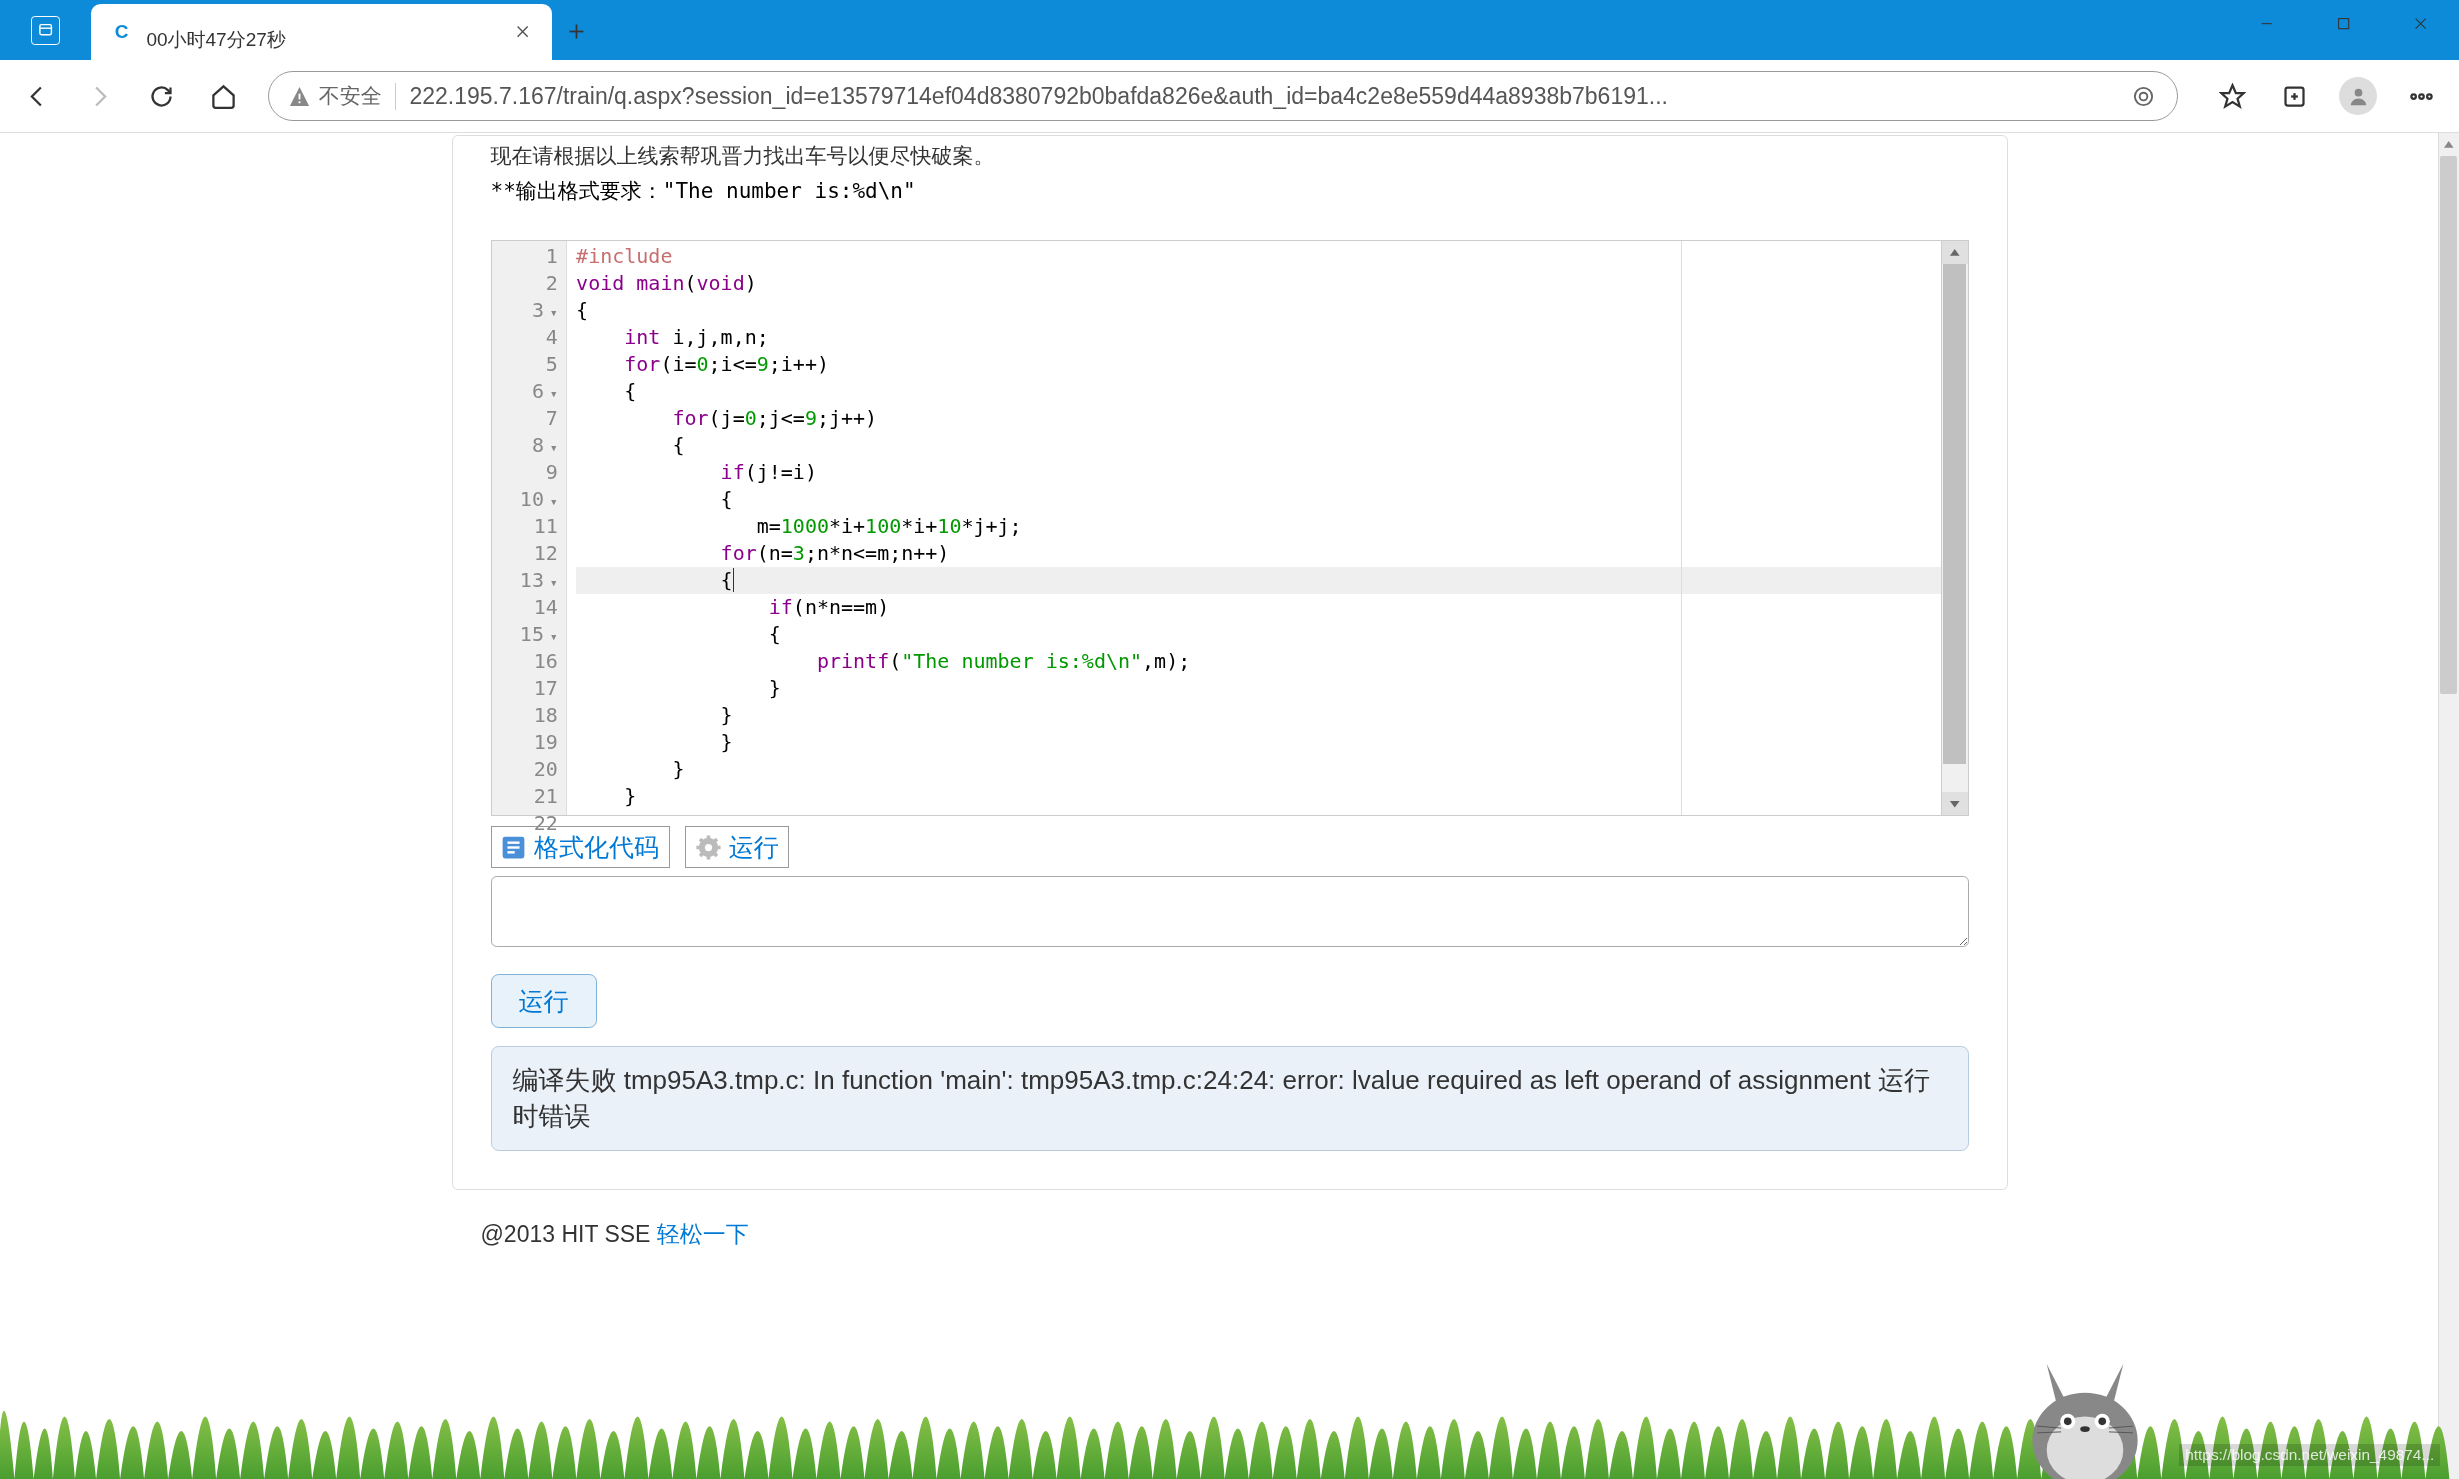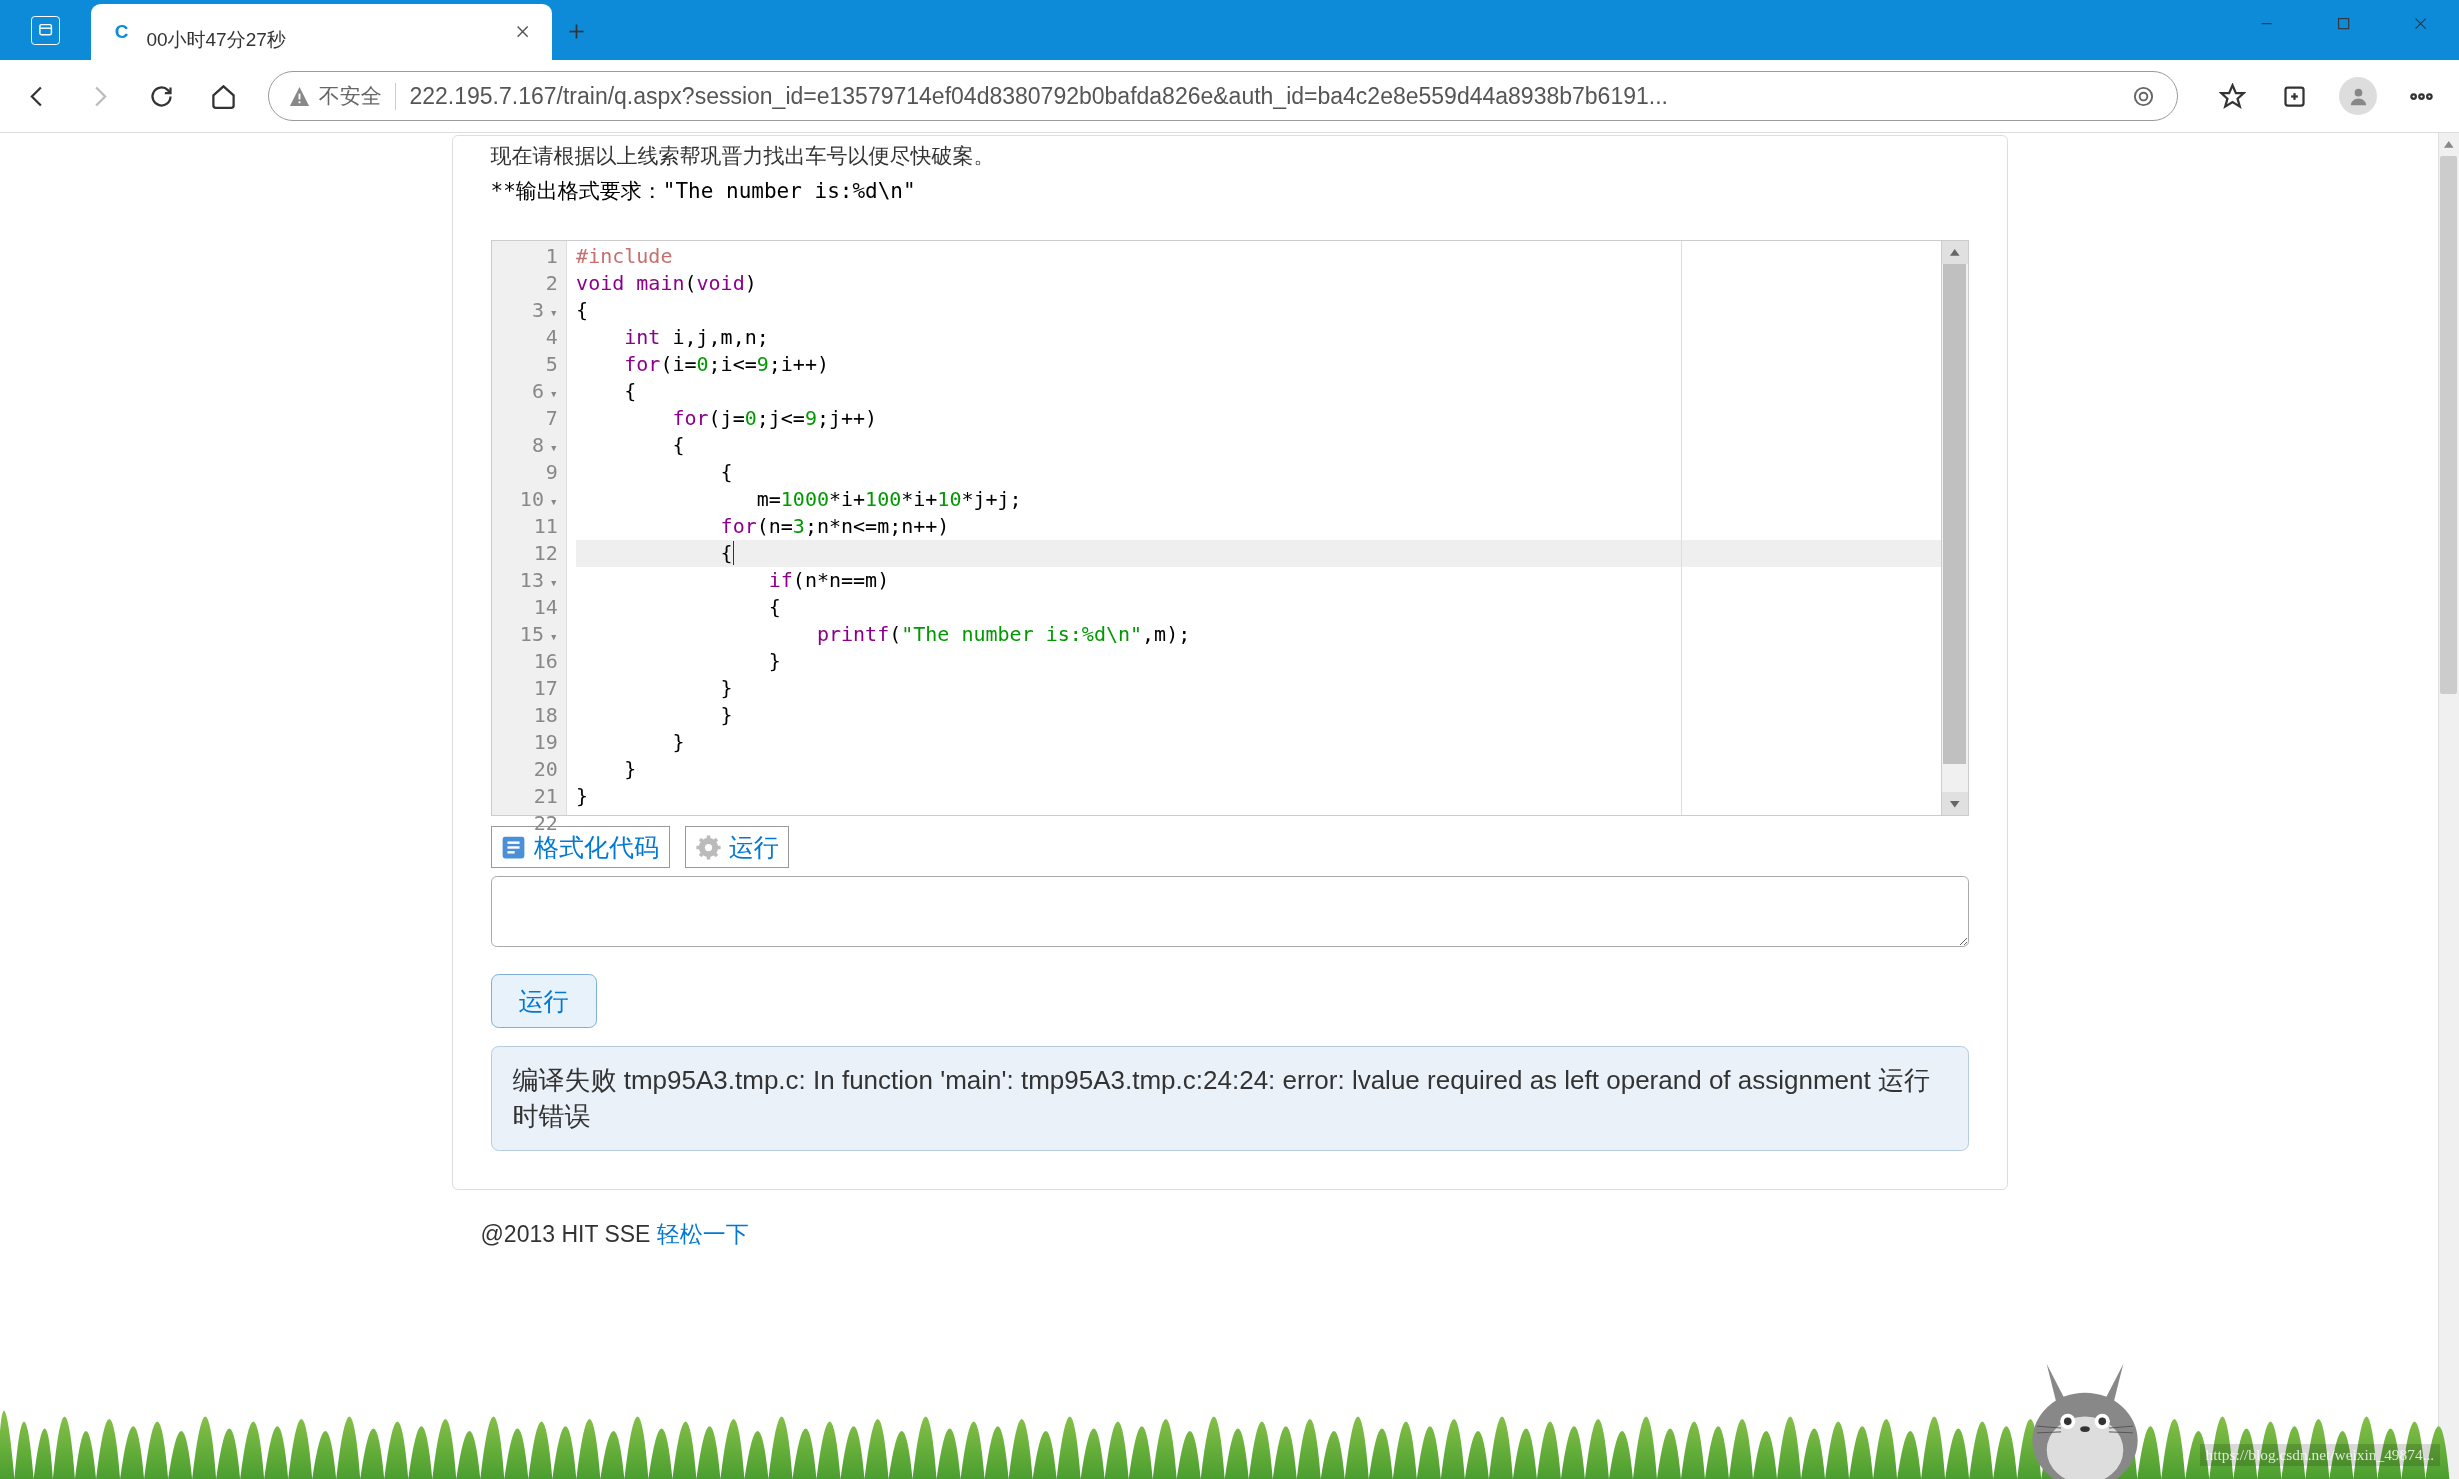--- a/index.html
+++ b/index.html
@@ -80,21 +80,21 @@
 
 .error-box { border: 1px solid #b8cce0; background: #eaf1f9; border-radius: 7.7px; padding: 15.4px 21px; margin-top: 17.3px; font-size: 26px; line-height: 1.4; color: #333; }
 
 .footer { margin: 29px 0 0 29px; font-size: 23px; color: #333; }
 .footer a { color: #0078d4; text-decoration: none; }
 
 
 .grass-strip { position: fixed; bottom: 0; left: 0; right: 0; height: 144px; pointer-events: none; overflow: hidden; }
 .grass-svg { width: 100%; height: 100%; }
 .totoro { position: absolute; right: 307px; bottom: 0; width: 134px; height: 144px; }
-.watermark { position: absolute; right: 19px; bottom: 13.4px; font-size: 15.4px; color: rgba(255,255,255,0.8); background: rgba(0,0,0,0.15); padding: 1.9px 5.8px; font-family: Liberation Serif, serif; }
+.watermark { position: absolute; right: 19px; bottom: 13.4px; font-size: 15.4px; color: rgba(255,255,255,0.8); background: rgba(0,0,0,0.15); padding: 1.9px 5.8px; }
 </style>
 </head>
 <body>
 
 <div class="titlebar">
   <div class="titlebar-left">
     <div class="titlebar-left-icon">
         <svg viewBox="0 0 24 24">
           <rect x="4" y="5" width="16" height="14" rx="2"></rect>
           <line x1="4" y1="10" x2="20" y2="10"></line>
@@ -249,20 +249,21 @@
         <div class="code-area" id="code-area">
           <div class="code-divider"></div>
         <div class="code-line"><span class="tk-pp">#include<stdio.h></stdio.h></span></div>
             <div class="code-line"><span class="tk-kw">void</span> <span class="tk-kw">main</span>(<span class="tk-kw">void</span>)</div>
             <div class="code-line">{</div>
             <div class="code-line">    <span class="tk-kw">int</span> i,j,m,n;</div>
             <div class="code-line">    <span class="tk-kw">for</span>(i=<span class="tk-num">0</span>;i&lt;=<span class="tk-num">9</span>;i++)</div>
             <div class="code-line">    {</div>
             <div class="code-line">        <span class="tk-kw">for</span>(j=<span class="tk-num">0</span>;j&lt;=<span class="tk-num">9</span>;j++)</div>
             <div class="code-line">        {</div>
+            <div class="code-line">            <span class="tk-kw">if</span>(j!=i)</div>
             <div class="code-line">            {</div>
             <div class="code-line">               m=<span class="tk-num">1000</span>*i+<span class="tk-num">100</span>*i+<span class="tk-num">10</span>*j+j;</div>
             <div class="code-line">            <span class="tk-kw">for</span>(n=<span class="tk-num">3</span>;n*n&lt;=m;n++)</div>
             <div class="code-line active">            {<span class="cursor-mark"></span></div>
             <div class="code-line">                <span class="tk-kw">if</span>(n*n==m)</div>
             <div class="code-line">                {</div>
             <div class="code-line">                    <span class="tk-kw">printf</span>(<span class="tk-str">"The number is:%d\n"</span>,m);</div>
             <div class="code-line">                }</div>
             <div class="code-line">            }</div>
             <div class="code-line">            }</div>

